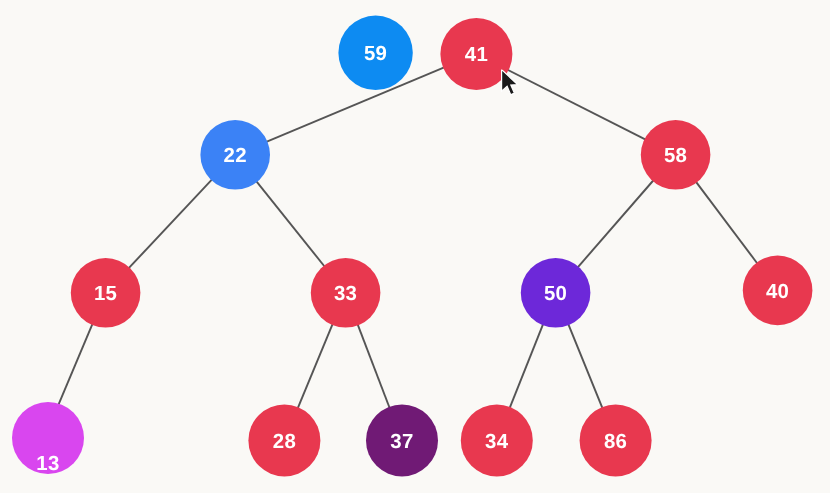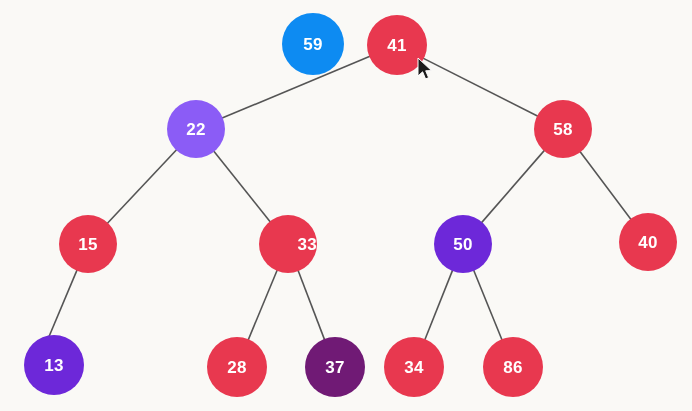--- a/index.html
+++ b/index.html
@@ -69,39 +69,39 @@
       </g>
   </svg>
 
   <div id="node-layer">
       <div class="tree-node" style="left: 282px; top: 13px; width: 62px; height: 62px; background: rgb(13, 139, 242);">
         <span class="node-label">59</span>
       </div>
       <div class="tree-node" style="left: 367px; top: 15px; width: 60px; height: 60px; background: rgb(232, 56, 79);">
         <span class="node-label">41</span>
       </div>
-      <div class="tree-node" style="left: 167px; top: 100px; width: 58px; height: 58px; background: #8b5cf6;">
+      <div class="tree-node" style="left: 167px; top: 100px; width: 58px; height: 58px; background: #3b82f6;">
         <span class="node-label">22</span>
       </div>
       <div class="tree-node" style="left: 534px; top: 100px; width: 58px; height: 58px; background: rgb(232, 56, 79);">
         <span class="node-label">58</span>
       </div>
       <div class="tree-node" style="left: 59px; top: 215px; width: 58px; height: 58px; background: rgb(232, 56, 79);">
         <span class="node-label">15</span>
       </div>
-      <div class="tree-node" style="left: 259px; top: 215px; width: 58px; height: 58px; background: rgb(232, 56, 79); justify-content: flex-end;">
+      <div class="tree-node" style="left: 259px; top: 215px; width: 58px; height: 58px; background: rgb(232, 56, 79);">
         <span class="node-label">33</span>
       </div>
       <div class="tree-node" style="left: 434px; top: 215px; width: 58px; height: 58px; background: #6d28d9; justify-content: center;">
         <span class="node-label">50</span>
       </div>
       <div class="tree-node" style="left: 619px; top: 213px; width: 58px; height: 58px; background: rgb(232, 56, 79);">
         <span class="node-label">40</span>
       </div>
-      <div class="tree-node" style="left: 24px; top: 335px; width: 60px; height: 60px; background: #6d28d9;">
+      <div class="tree-node" style="left: 10px; top: 335px; width: 60px; height: 60px; background: #d946ef; align-items: flex-end;">
         <span class="node-label">13</span>
       </div>
       <div class="tree-node" style="left: 207px; top: 337px; width: 60px; height: 60px; background: rgb(232, 56, 79);">
         <span class="node-label">28</span>
       </div>
       <div class="tree-node" style="left: 305px; top: 337px; width: 60px; height: 60px; background: #701a75;">
         <span class="node-label">37</span>
       </div>
       <div class="tree-node" style="left: 384px; top: 337px; width: 60px; height: 60px; background: rgb(232, 56, 79);">
         <span class="node-label">34</span>

